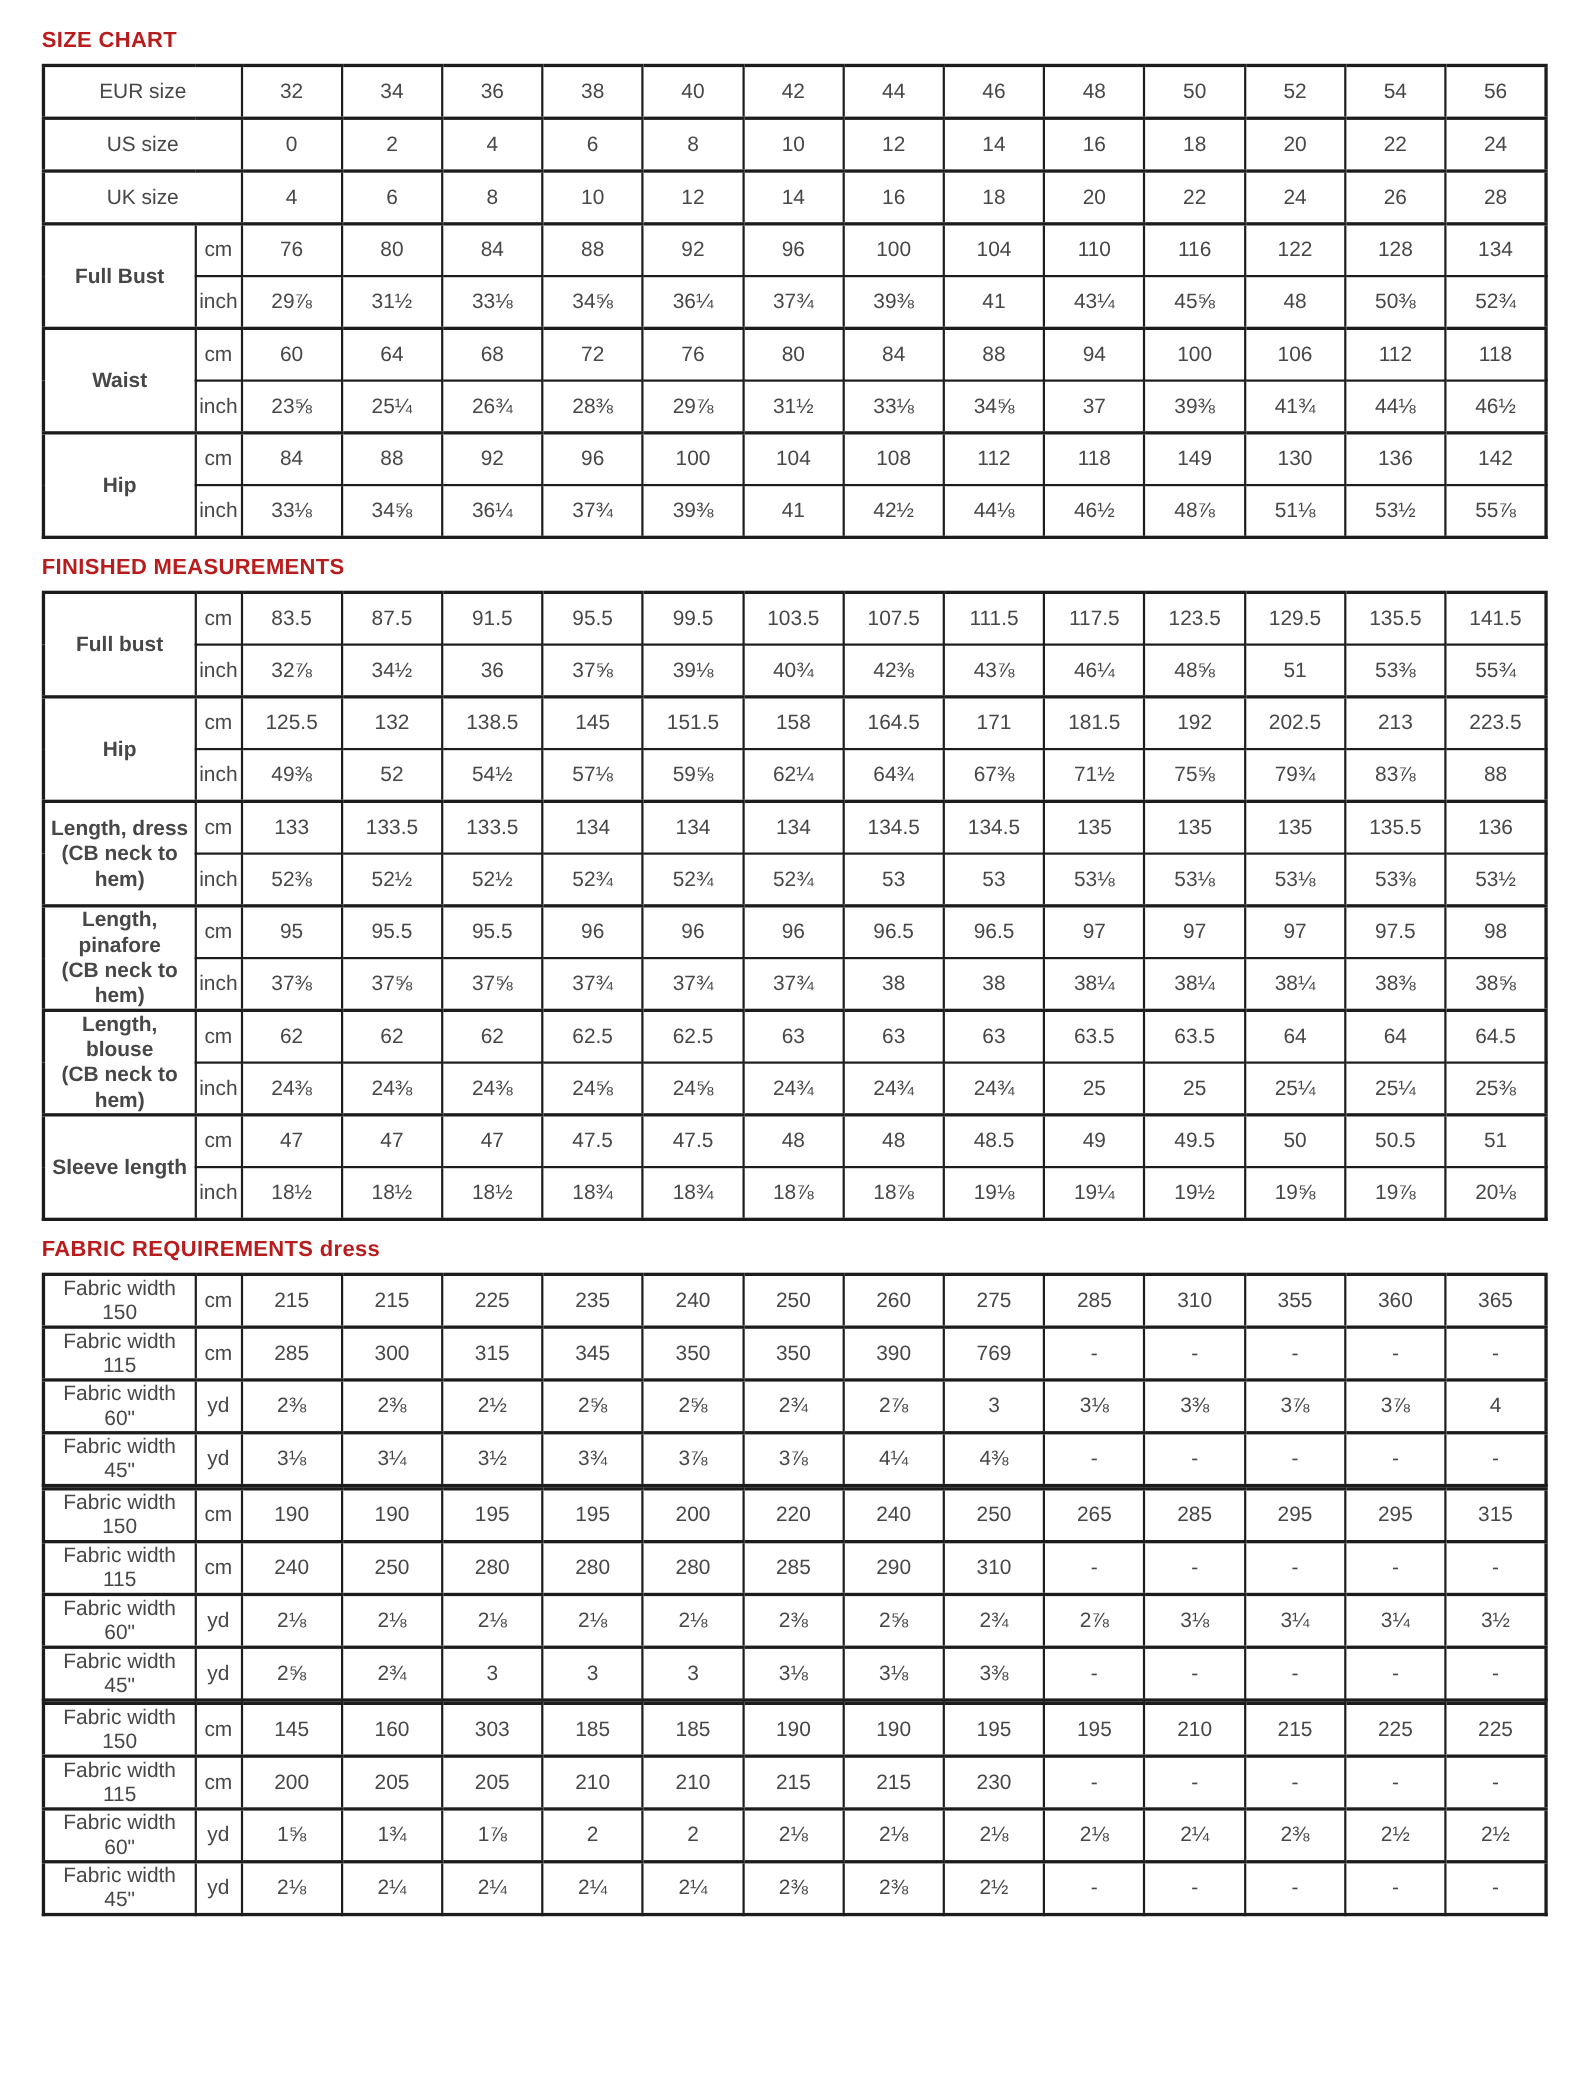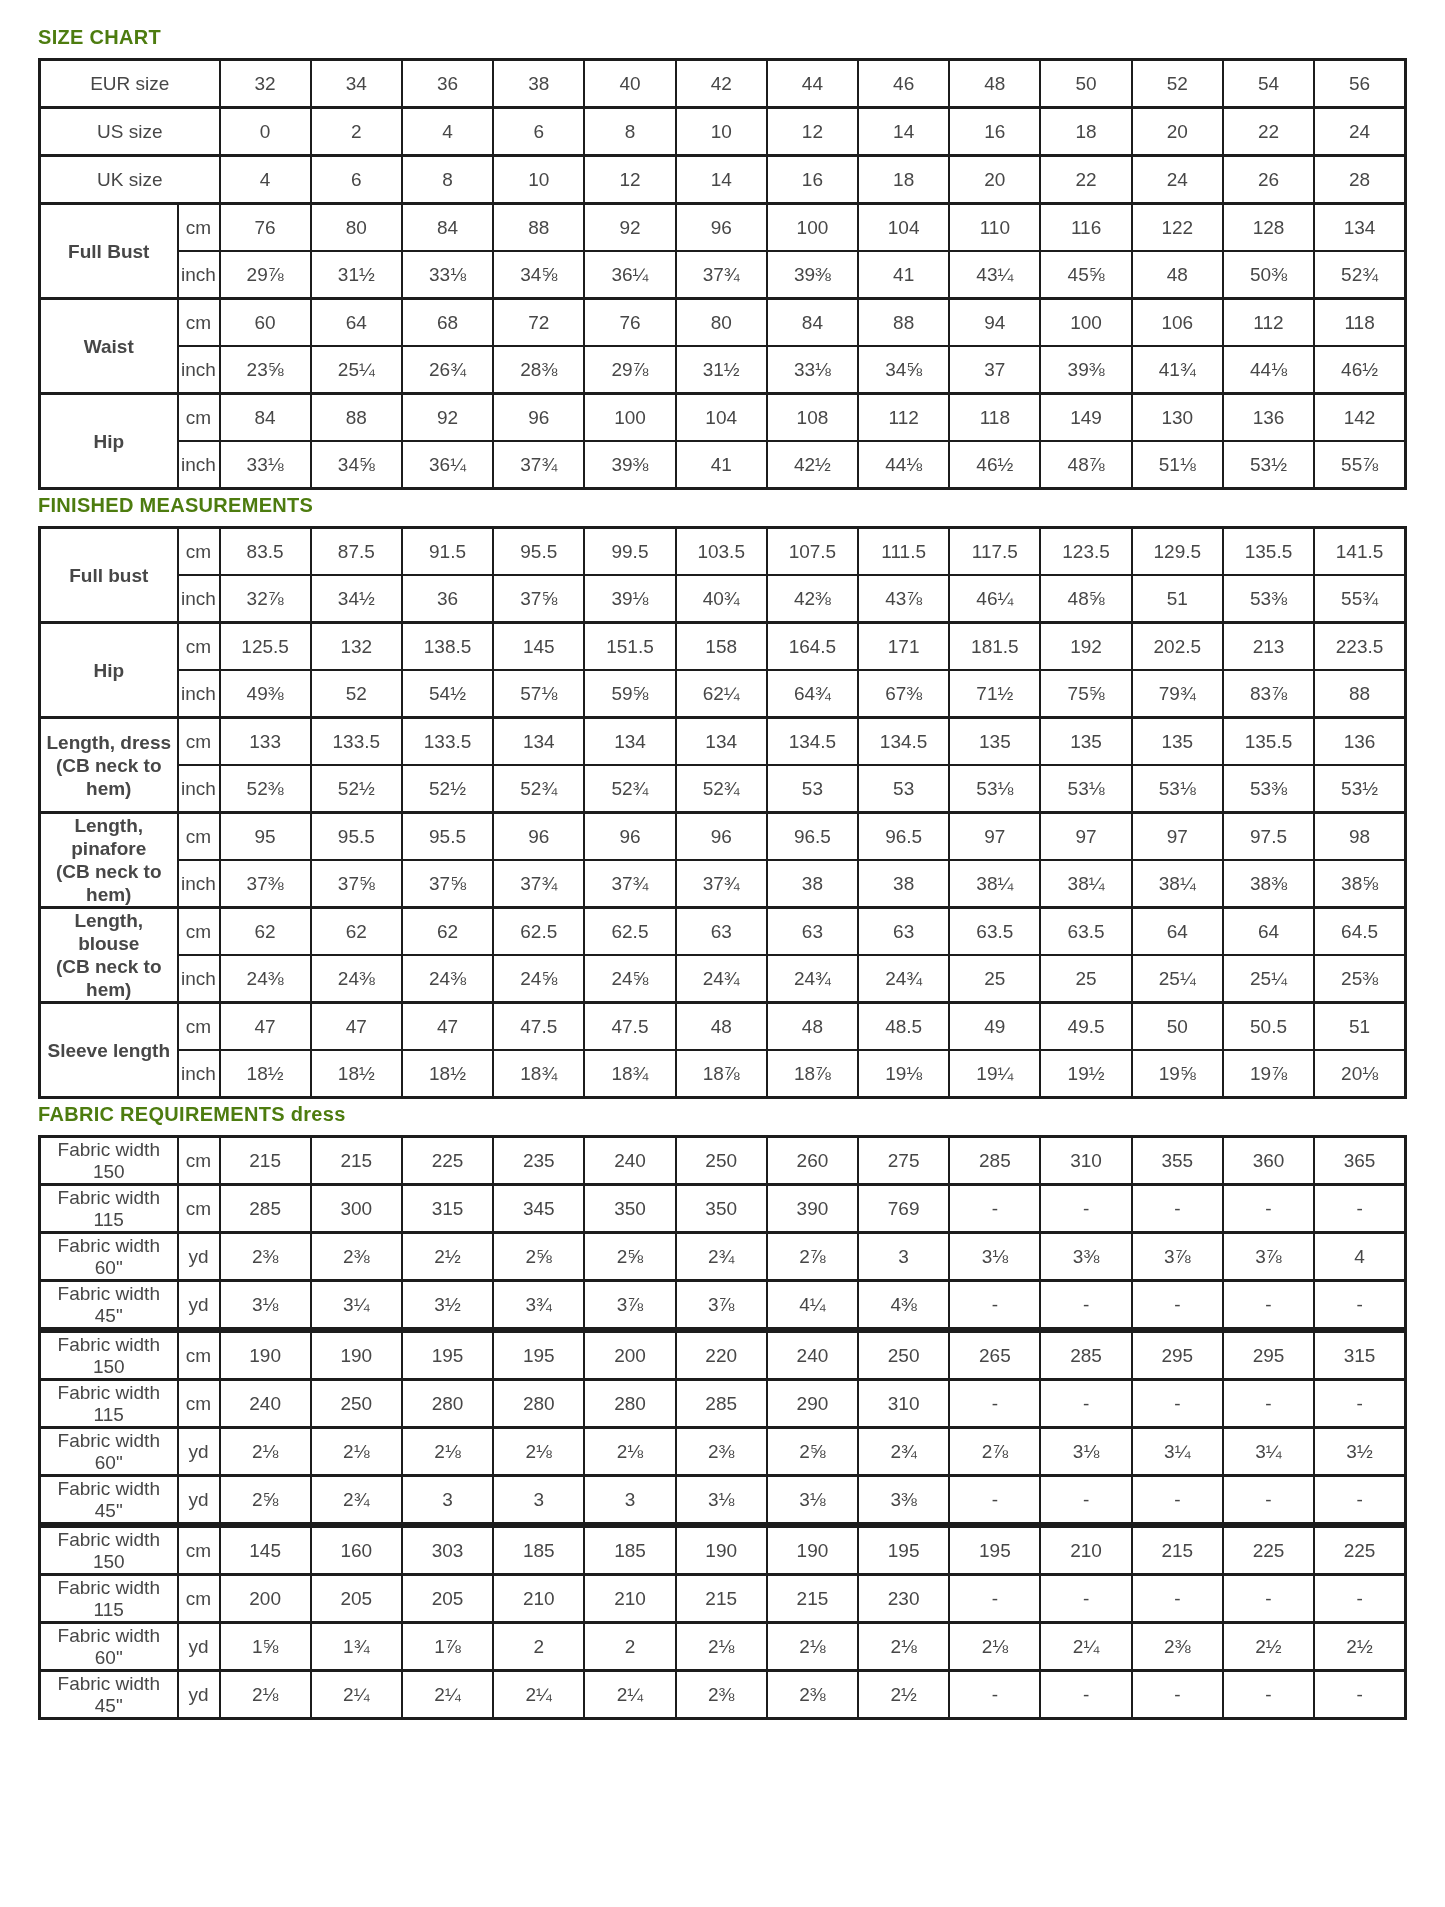--- a/index.html
+++ b/index.html
@@ -8,25 +8,25 @@
     min-height: 1907px;
     box-sizing: border-box;
     padding: 26px 38px 40px 38px;
     background: #ffffff;
     font-family: "Liberation Sans", "DejaVu Sans", sans-serif;
   }
   .section-title {
     font-size: 20px;
     line-height: 22px;
     font-weight: 700;
-    color: #4d7c0f;
+    color: #b91c1c;
     letter-spacing: 0.3px;
     margin: 0 0 10px 0;
   }
-  section:not(:first-child) .section-title { margin-top: 4px; }
+  section:not(:first-child) .section-title { margin-top: 15px; }
   table.data-table {
     border-collapse: collapse;
     table-layout: fixed;
     width: 100%;
     border: 3px solid #1c1c1c;
   }
   table.data-table td {
     border: 2px solid #1c1c1c;
     text-align: center;
     vertical-align: middle;

